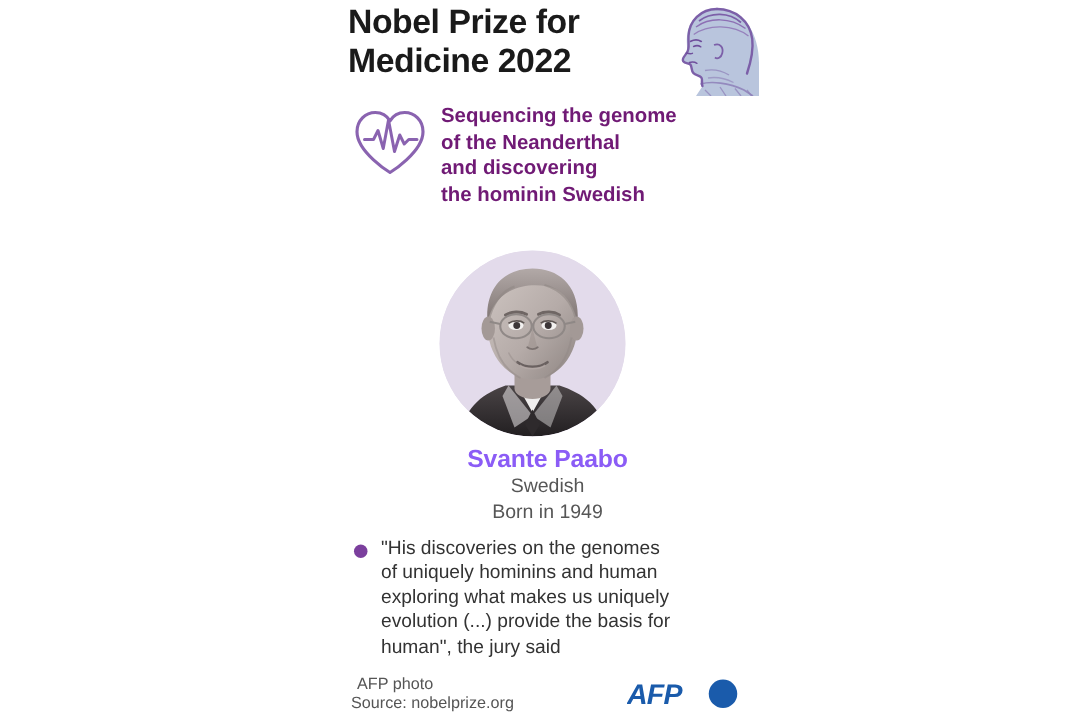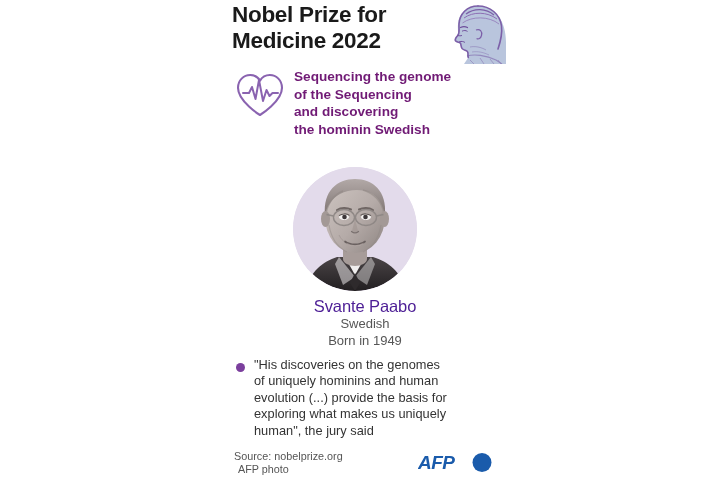--- a/index.html
+++ b/index.html
@@ -100,22 +100,22 @@
   
   .name-block {
     position: absolute;
     left: 230px;
     top: 296px;
     width: 270px;
     text-align: center;
   }
   .person-name {
     font-size: 16.5px;
-    font-weight: normal;
-    color: #4c1d95;
+    font-weight: bold;
+    color: #8b5cf6;
     line-height: 20px;
     letter-spacing: -0.1px;
   }
   .person-detail {
     font-size: 13px;
     color: #565656;
     line-height: 16.5px;
   }
 
   
@@ -217,21 +217,21 @@
 
   <div class="subtitle-row">
     <div class="heart-icon">
       <svg viewBox="0 0 56 50" width="56" height="50" xmlns="http://www.w3.org/2000/svg">
         <path d="M28 45 C28 45 6 31.5 6 17.8 C6 10.4 11.6 5 18.2 5 C22.7 5 26.1 7.4 28 10.6 C29.9 7.4 33.3 5 37.8 5 C44.4 5 50 10.4 50 17.8 C50 31.5 28 45 28 45 Z" fill="none" stroke="#8a63b0" stroke-width="2.1" stroke-linejoin="round"></path>
         <path d="M11 23 L17 23 L20 17 L23.5 29 L27 10 L31 31 L34.5 20 L37.5 26 L40.5 23 L46 23" fill="none" stroke="#8a63b0" stroke-width="2" stroke-linecap="round" stroke-linejoin="round"></path>
       </svg>
     </div>
     <div class="subtitle-text">
       <span class="subtitle-line">Sequencing the genome</span>
-      <span class="subtitle-line">of the Sequencing</span>
+      <span class="subtitle-line">of the Neanderthal</span>
       <span class="subtitle-line">and discovering</span>
       <span class="subtitle-line">the hominin Swedish</span>
     </div>
   </div>
 
   <div class="portrait-wrap">
     <svg class="portrait-photo" viewBox="0 0 124 124" width="124" height="124" xmlns="http://www.w3.org/2000/svg">
       <defs>
         <clipPath id="circleClip">
             <circle cx="62" cy="62" r="62"></circle>
@@ -309,30 +309,30 @@
     <div class="person-name">Svante Paabo</div>
     <div class="person-detail">Swedish</div>
     <div class="person-detail">Born in 1949</div>
   </div>
 
   <div class="quote-row">
     <div class="quote-bullet"></div>
     <div class="quote-text">
       <span class="quote-line">"His discoveries on the genomes</span>
       <span class="quote-line">of uniquely hominins and human</span>
+      <span class="quote-line">exploring what makes us uniquely</span>
       <span class="quote-line">evolution (...) provide the basis for</span>
-      <span class="quote-line">exploring what makes us uniquely</span>
       <span class="quote-line">human",  the jury said</span>
     </div>
   </div>
 
   <div class="footer">
     <div class="source-text">
+      <span class="source-line indent">AFP photo</span>
       <span class="source-line">Source: nobelprize.org</span>
-      <span class="source-line indent">AFP photo</span>
     </div>
 
     <div class="afp-logo">
       <svg viewBox="0 0 80 24" width="80" height="24" xmlns="http://www.w3.org/2000/svg">
         <text x="0" y="18" font-family="'Liberation Sans', sans-serif" font-size="19" font-weight="bold" font-style="italic" fill="#1a5bab" letter-spacing="-0.5">AFP</text>
         <circle cx="64" cy="11.5" r="9.5" fill="#1a5bab"></circle>
       </svg>
     </div>
   </div>
 

